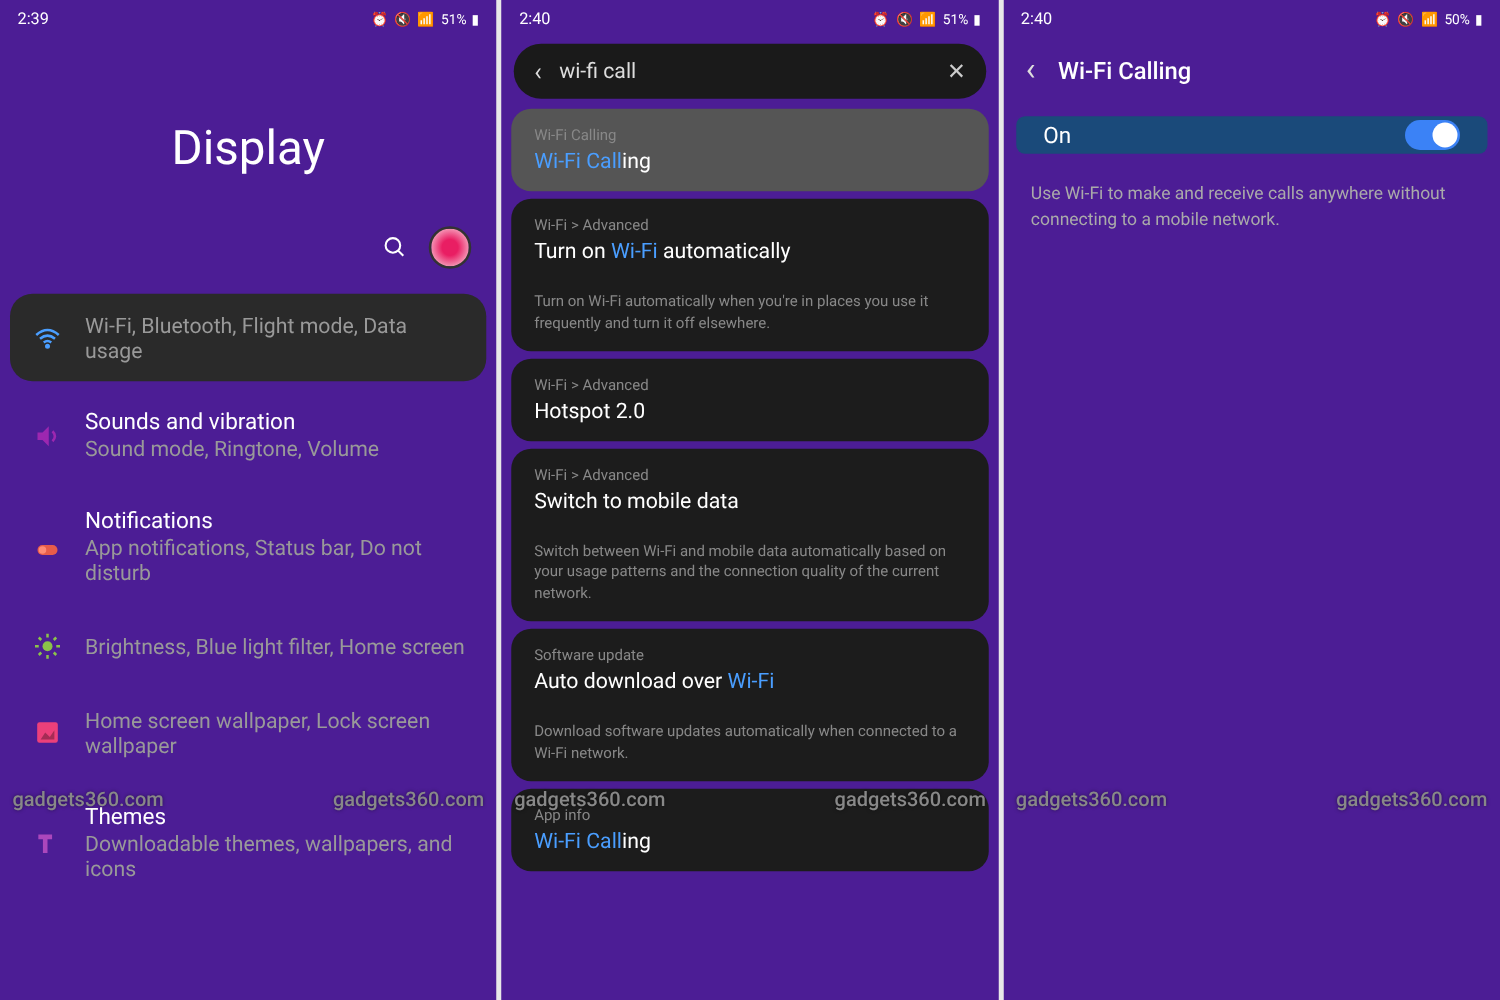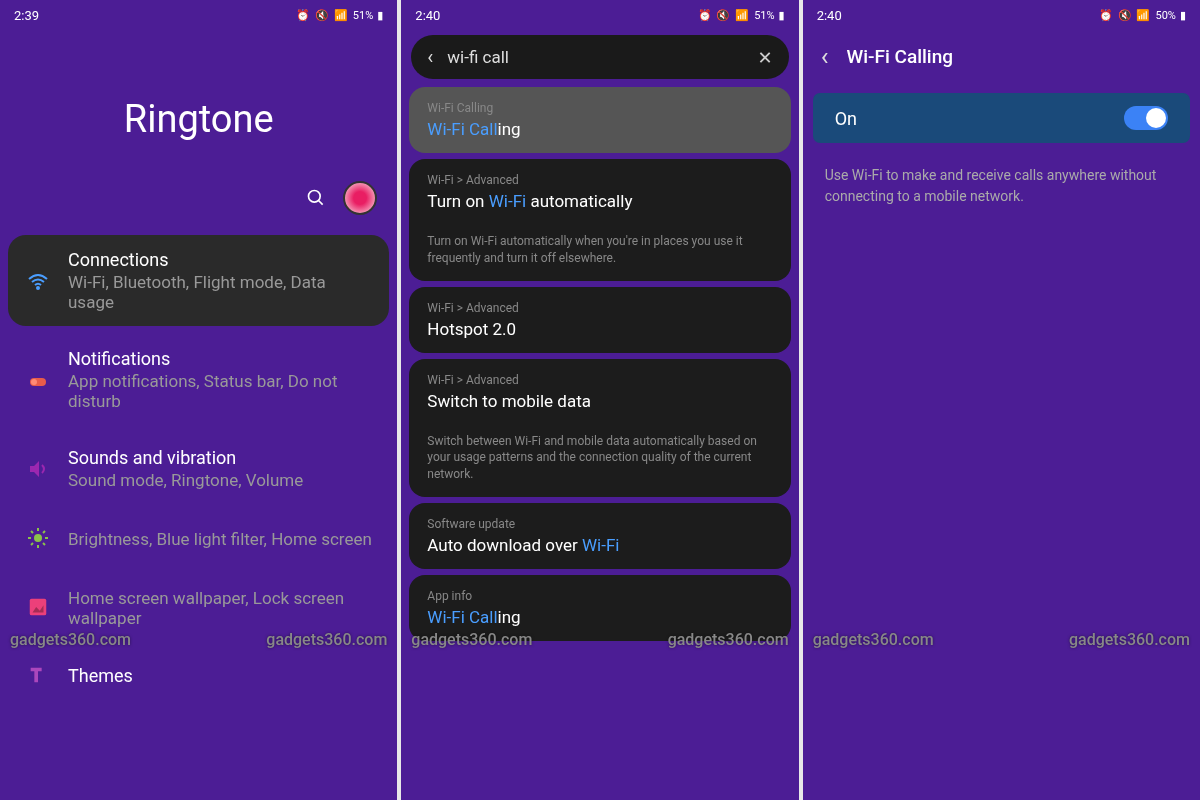--- a/index.html
+++ b/index.html
@@ -32,21 +32,21 @@
   .result-item { padding: 14px 18px; border-radius: 16px; cursor: pointer; background: #1c1c1c; }
   .result-item.highlighted { background: #555; }
   .result-crumb { color: #888; font-size: 12px; margin-bottom: 4px; }
   .result-title { color: #fff; font-size: 17px; }
   .result-title .hl { color: #4a9eff; }
   .result-desc { color: #888; font-size: 12px; margin-top: 22px; line-height: 1.4; }
   
   
   .page-header { display: flex; align-items: center; gap: 18px; padding: 14px 18px; }
   .page-title { color: #fff; font-size: 19px; font-weight: 500; }
-  .toggle-bar { display: flex; align-items: center; justify-content: space-between; background: #1a4a7a; padding: 13px 22px; border-radius: 7px; margin: 8px 10px; }
+  .toggle-bar { display: flex; align-items: center; justify-content: space-between; background: #1a4a7a; padding: 3px 22px; border-radius: 7px; margin: 8px 10px; }
   .toggle-label { color: #fff; font-size: 18px; }
   .toggle-switch { width: 44px; height: 24px; background: #3b82f6; border-radius: 12px; position: relative; cursor: pointer; }
   .toggle-knob { width: 20px; height: 20px; background: #fff; border-radius: 50%; position: absolute; right: 2px; top: 2px; }
   .description { color: #aaa; font-size: 14px; padding: 14px 22px; line-height: 1.5; text-align: left; }
   
   .watermark { position: absolute; color: #888; font-size: 16px; font-weight: 500; pointer-events: none; text-shadow: 0 0 3px rgba(0,0,0,0.5); }
   
   svg { display: block; }
 </style>
 </head>
@@ -57,21 +57,21 @@
     <span>2:39</span>
     <div class="status-right">
       <span class="status-icons">⏰</span>
       <span class="status-icons">🔇</span>
       <span class="status-icons">📶</span>
       <span>51%</span>
       <span>▮</span>
     </div>
   </div>
   <div class="hero">
-    <div class="hero-title">Ringtone</div>
+    <div class="hero-title">Display</div>
   </div>
   <div class="hero-actions">
     <div class="search-btn">
       <svg width="20" height="20" viewBox="0 0 24 24" fill="none" stroke="#fff" stroke-width="2">
           <circle cx="10" cy="10" r="7"></circle>
           <line x1="20" y1="20" x2="15" y2="15"></line>
         </svg>
     </div>
     <div class="avatar"></div>
   </div>
@@ -79,46 +79,45 @@
     <div class="settings-item active">
       <div class="icon-wrap">
           <svg width="24" height="24" viewBox="0 0 24 24" fill="none" stroke="#4a9eff" stroke-width="2">
             <path d="M3 10 q9 -8 18 0"></path>
             <path d="M6 13 q6 -5 12 0"></path>
             <path d="M9 16 q3 -2.5 6 0"></path>
             <circle cx="12" cy="19" r="1" fill="#4a9eff"></circle>
           </svg>
         </div>
       <div class="text-wrap">
-          <div class="item-title">Connections</div>
           <div class="item-sub">Wi-Fi, Bluetooth, Flight mode, Data usage</div>
+        </div>
+    </div>
+    <div class="settings-item">
+      <div class="icon-wrap">
+          <svg width="24" height="24" viewBox="0 0 24 24" fill="#9c27b0">
+            <path d="M4 9v6h4l5 5V4L8 9H4z"></path>
+            <path d="M16 8 q4 4 0 8" fill="none" stroke="#9c27b0" stroke-width="2"></path>
+          </svg>
+        </div>
+      <div class="text-wrap">
+          <div class="item-title">Sounds and vibration</div>
+          <div class="item-sub">Sound mode, Ringtone, Volume</div>
         </div>
     </div>
     <div class="settings-item">
       <div class="icon-wrap">
           <svg width="24" height="24" viewBox="0 0 24 24" fill="#e85c4a">
             <rect x="4" y="10" width="16" height="8" rx="4"></rect>
             <circle cx="8" cy="14" r="3" fill="#ff8a75"></circle>
           </svg>
         </div>
       <div class="text-wrap">
           <div class="item-title">Notifications</div>
           <div class="item-sub">App notifications, Status bar, Do not disturb</div>
-        </div>
-    </div>
-    <div class="settings-item">
-      <div class="icon-wrap">
-          <svg width="24" height="24" viewBox="0 0 24 24" fill="#9c27b0">
-            <path d="M4 9v6h4l5 5V4L8 9H4z"></path>
-            <path d="M16 8 q4 4 0 8" fill="none" stroke="#9c27b0" stroke-width="2"></path>
-          </svg>
-        </div>
-      <div class="text-wrap">
-          <div class="item-title">Sounds and vibration</div>
-          <div class="item-sub">Sound mode, Ringtone, Volume</div>
         </div>
     </div>
     <div class="settings-item">
       <div class="icon-wrap">
           <svg width="24" height="24" viewBox="0 0 24 24" fill="#8bc34a">
             <circle cx="12" cy="12" r="4"></circle>
             <g stroke="#8bc34a" stroke-width="2">
               <line x1="12" y1="2" x2="12" y2="5"></line>
               <line x1="12" y1="19" x2="12" y2="22"></line>
               <line x1="2" y1="12" x2="5" y2="12"></line>
@@ -146,20 +145,21 @@
         </div>
     </div>
     <div class="settings-item">
       <div class="icon-wrap">
           <svg width="22" height="22" viewBox="0 0 24 24" fill="#ab47bc">
             <path d="M4 4 h12 v4 h-4 v12 h-4 v-12 h-4 z"></path>
           </svg>
         </div>
       <div class="text-wrap">
           <div class="item-title">Themes</div>
+          <div class="item-sub">Downloadable themes, wallpapers, and icons</div>
         </div>
     </div>
   </div>
   <div class="watermark" style="left:10px; top:630px;">gadgets360.com</div>
   <div class="watermark" style="right:10px; top:630px;">gadgets360.com</div>
 </div>
 
 <div class="phone">
   <div class="statusbar">
     <span>2:40</span>
@@ -191,20 +191,21 @@
       <div class="result-title">Hotspot 2.0</div>
     </div>
     <div class="result-item">
       <div class="result-crumb">Wi-Fi &gt; Advanced</div>
       <div class="result-title">Switch to mobile data</div>
       <div class="result-desc">Switch between Wi-Fi and mobile data automatically based on your usage patterns and the connection quality of the current network.</div>
     </div>
     <div class="result-item">
       <div class="result-crumb">Software update</div>
       <div class="result-title"><span>Auto download over </span><span class="hl">Wi-Fi</span></div>
+      <div class="result-desc">Download software updates automatically when connected to a Wi-Fi network.</div>
     </div>
     <div class="result-item">
       <div class="result-crumb">App info</div>
       <div class="result-title"><span class="hl">Wi-Fi Call</span><span>ing</span></div>
     </div>
   </div>
   <div class="watermark" style="left:10px; top:630px;">gadgets360.com</div>
   <div class="watermark" style="right:10px; top:630px;">gadgets360.com</div>
 </div>
 

